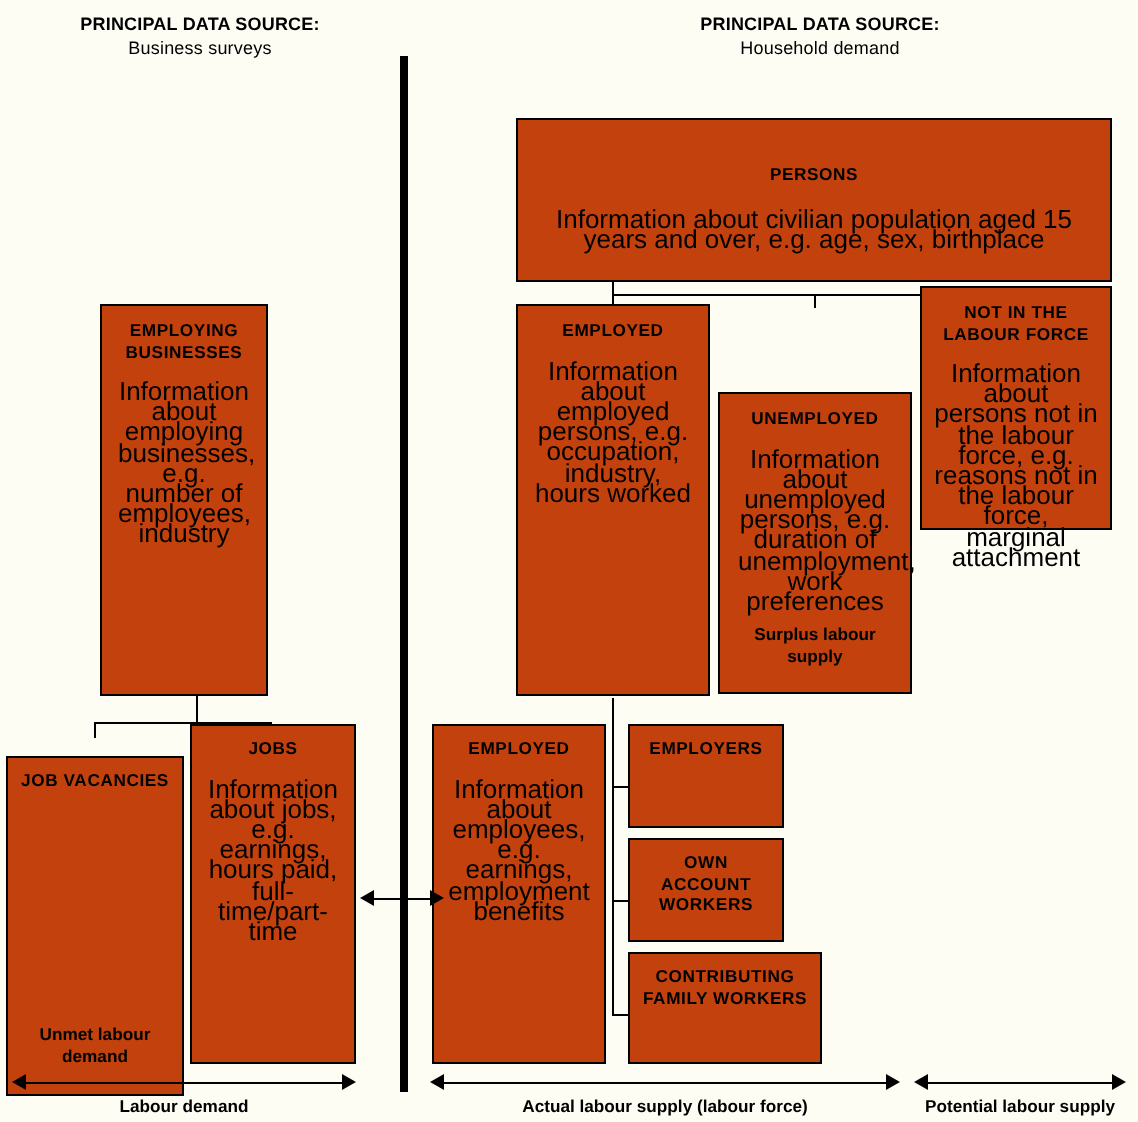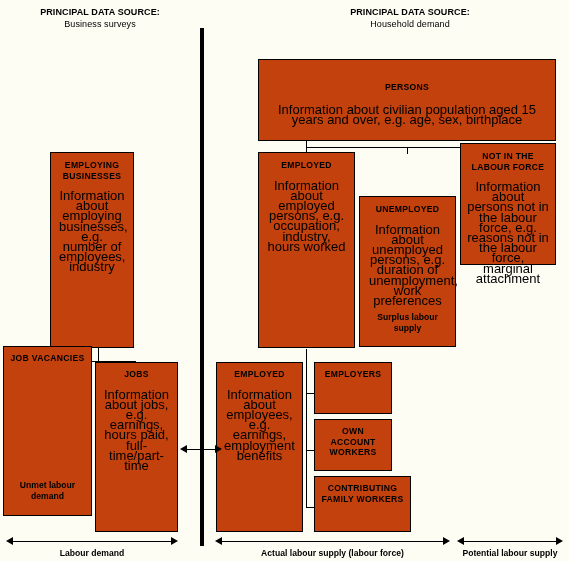--- a/index.html
+++ b/index.html
@@ -143,21 +143,21 @@
     <div class="footnote" style="bottom:13px; padding:0 10px;">Surplus labour supply</div>
   </div>
 
   <div class="box" style="left:460px; top:143px; width:96px; height:122px;">
     <div class="title" style="margin-top:7px; padding:0 4px;">NOT IN THE LABOUR FORCE</div>
     <div class="body" style="margin-top:10px; padding:0 6px;">Information about persons not in the labour force, e.g. reasons not in the labour force, marginal attachment</div>
   </div>
 
   <div class="line" style="left:306px; top:349px; width:1.4px; height:14px;"></div>
 
-  <div class="box" style="left:3px; top:346px; width:89px; height:170px;">
+  <div class="box" style="left:3px; top:378px; width:89px; height:170px;">
     <div class="title" style="margin-top:6px;">JOB VACANCIES</div>
     <div class="footnote" style="bottom:14px; padding:0 10px;">Unmet labour demand</div>
   </div>
 
   <div class="box" style="left:95px; top:362px; width:83px; height:170px;">
     <div class="title" style="margin-top:6px;">JOBS</div>
     <div class="body" style="margin-top:10px; padding:0 4px;">Information about jobs, e.g. earnings, hours paid, full-time/part-time</div>
   </div>
 
   <div class="box" style="left:216px; top:362px; width:87px; height:170px;">

